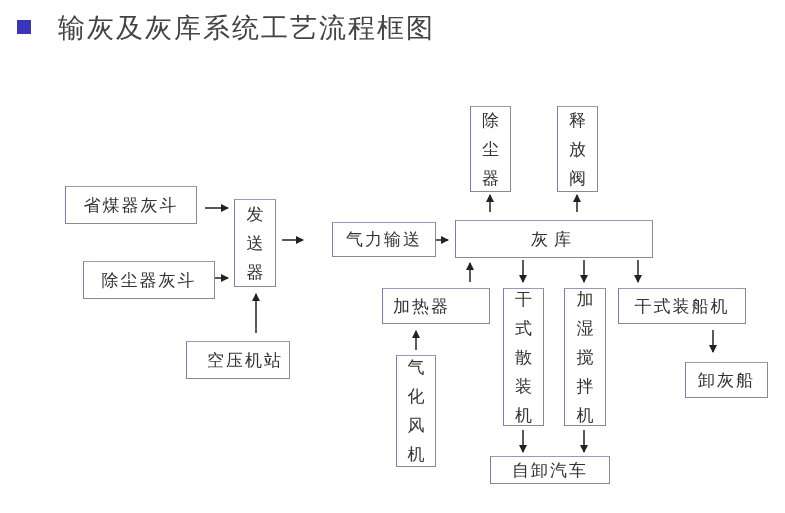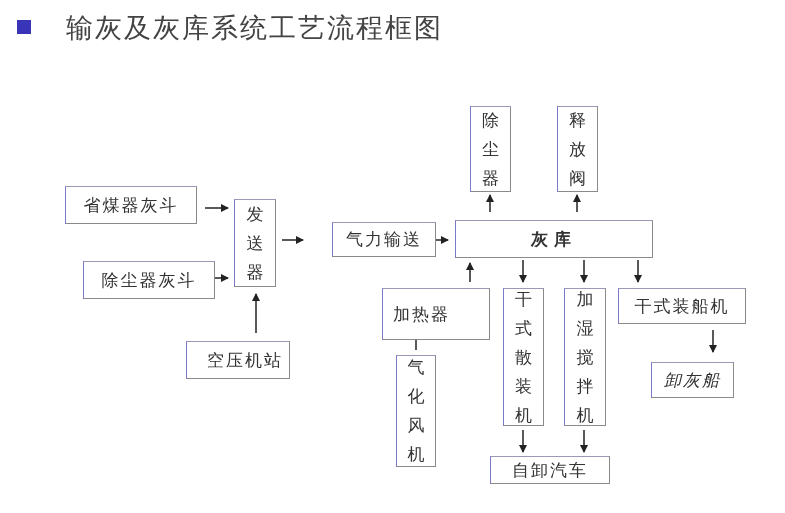--- a/index.html
+++ b/index.html
@@ -1,19 +1,19 @@
 <!DOCTYPE html>
 <html><head>
 <meta charset="utf-8">
 <style>
   html, body { margin:0; padding:0; background:#ffffff; }
   body { width:785px; height:513px; position:relative; overflow:hidden;
          font-family:"DejaVu Serif","Liberation Serif",serif; color:#333; }
   .title-bullet { position:absolute; left:17px; top:20px; width:14px; height:14px; background:#3a35b8; }
-  .title { position:absolute; left:58px; top:10px; font-size:27px; letter-spacing:2px; color:#444; white-space:nowrap;margin-left:8px; }
+  .title { position:absolute; left:58px; top:10px; font-size:27px; letter-spacing:2px; color:#444; white-space:nowrap; }
   .box { position:absolute; box-sizing:border-box; background:#fff;
          border:1.5px solid #8a8a8a; border-left-color:#7a78c8; border-top-color:#9a9ab8;
          display:flex; align-items:center; justify-content:center;
          font-size:17px; color:#333; }
   .box.h { white-space:nowrap; letter-spacing:2px; }
   .box.v { flex-direction:column; }
   .box.v span.ch { display:block; line-height:29px; }
   svg.arrows { position:absolute; left:0; top:0; }
 </style>
 </head>
@@ -63,34 +63,34 @@
 <div class="box v" style="left:234px;top:199px;width:42px;height:88px;">
     <span class="ch">发</span>
     <span class="ch">送</span>
     <span class="ch">器</span>
   </div>
 
 <div class="box h" style="left:186px;top:341px;width:104px;height:38px;padding-left:14px;">空压机站</div>
 
 <div class="box h" style="left:308px;top:222px;width:104px;height:35px;margin-left:24px;">气力输送</div>
 
-<div class="box h" style="left:455px;top:220px;width:198px;height:38px;letter-spacing:6px;font-weight:bold;">灰库</div>
+<div class="box h" style="left:455px;top:220px;width:198px;height:38px;letter-spacing:6px;">灰库</div>
 
 <div class="box v" style="left:470px;top:106px;width:41px;height:86px;">
     <span class="ch">除</span>
     <span class="ch">尘</span>
     <span class="ch">器</span>
   </div>
 <div class="box v" style="left:557px;top:106px;width:41px;height:86px;">
     <span class="ch">释</span>
     <span class="ch">放</span>
     <span class="ch">阀</span>
   </div>
 
-<div class="box h" style="left:382px;top:288px;width:108px;height:52px;justify-content:flex-start;padding-left:10px;">加热器</div>
+<div class="box h" style="left:382px;top:288px;width:108px;height:36px;justify-content:flex-start;padding-left:10px;">加热器</div>
 
 <div class="box v" style="left:396px;top:355px;width:40px;height:112px;">
     <span class="ch">气</span>
     <span class="ch">化</span>
     <span class="ch">风</span>
     <span class="ch">机</span>
   </div>
 
 <div class="box v" style="left:503px;top:288px;width:41px;height:138px;">
     <span class="ch">干</span>
@@ -101,15 +101,15 @@
   </div>
 <div class="box v" style="left:564px;top:288px;width:42px;height:138px;">
     <span class="ch">加</span>
     <span class="ch">湿</span>
     <span class="ch">搅</span>
     <span class="ch">拌</span>
     <span class="ch">机</span>
   </div>
 
 <div class="box h" style="left:618px;top:288px;width:128px;height:36px;">干式装船机</div>
-<div class="box h" style="left:651px;top:362px;width:83px;height:36px;font-style:italic;">卸灰船</div>
+<div class="box h" style="left:685px;top:362px;width:83px;height:36px;">卸灰船</div>
 
 <div class="box h" style="left:490px;top:456px;width:120px;height:28px;">自卸汽车</div>
 
 </body></html>

